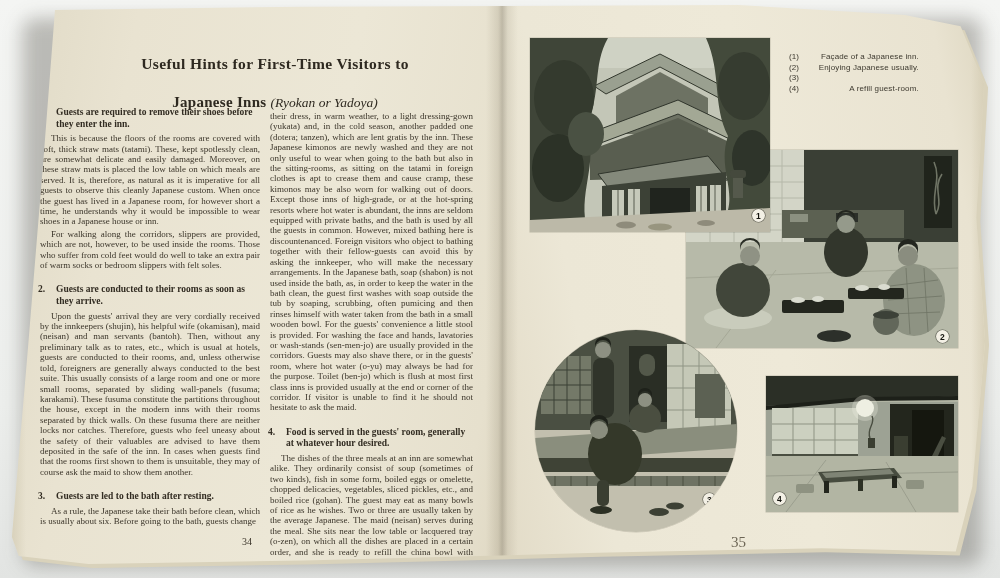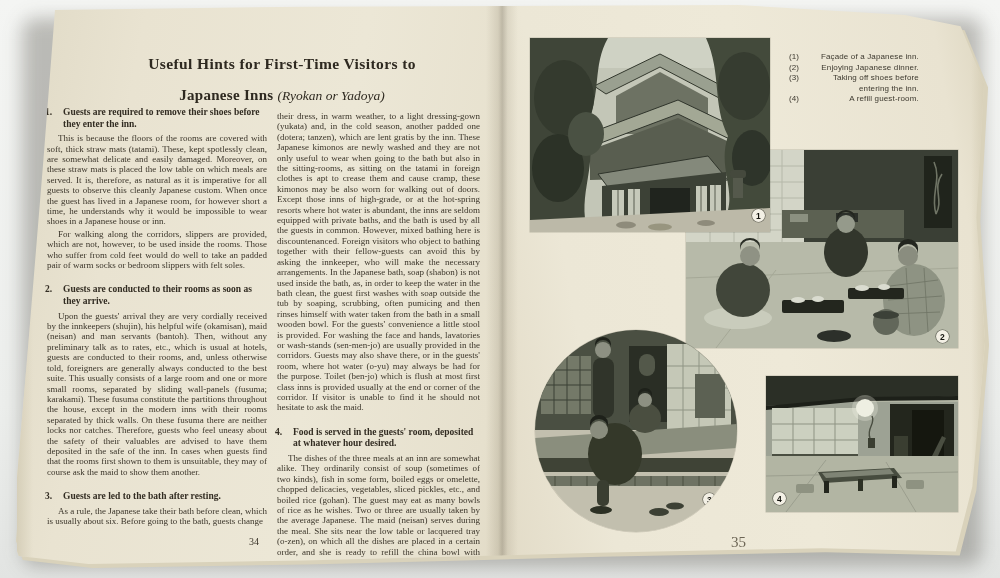--- a/index.html
+++ b/index.html
@@ -7,35 +7,35 @@
     font-family:"Liberation Serif",serif;}
   .scene{position:absolute;inset:0;}
 
   
   .book-shadow{position:absolute;left:22px;top:18px;width:960px;height:548px;
     background:rgba(55,52,42,.30);filter:blur(9px);border-radius:14px;}
   .under-pages{position:absolute;left:14px;top:9px;width:978px;height:560px;background:#d9d2bb;
     clip-path:polygon(4.6% .9%,30% .3%,74.5% 0%,91.5% 1.8%,97.2% 3.8%,99.6% 14%,98.8% 38%,99.7% 60%,98.4% 86%,96.7% 97.6%,83% 97%,60% 97.8%,48% 98.4%,30% 99.2%,8% 99.8%,.9% 98.4%,.2% 95%,1.8% 62%,3.4% 28%);}
   .book{position:absolute;left:10px;top:5px;width:978px;height:560px;
     clip-path:polygon(4.6% .9%,30% .3%,74.5% 0%,91.5% 1.8%,97.2% 3.8%,99.6% 14%,98.8% 38%,99.7% 60%,98.4% 86%,96.7% 97.6%,83% 97%,60% 97.8%,48% 98.4%,30% 99.2%,8% 99.8%,.9% 98.4%,.2% 95%,1.8% 62%,3.4% 28%);}
-  .page-left{position:absolute;left:7px;top:0;width:50.3%;height:100%;overflow:hidden;
+  .page-left{position:absolute;left:0;top:0;width:50.3%;height:100%;overflow:hidden;
     background:linear-gradient(100deg,#e0dac6 0%,#e9e3d1 22%,#ece7d6 60%,#e6e0cd 92%,#dfd8c3 100%);}
   .page-right{position:absolute;left:50.3%;top:0;width:49.7%;height:100%;overflow:hidden;
     background:linear-gradient(260deg,#ddd6c0 0%,#e9e3d1 10%,#eee9d8 45%,#ece7d6 80%,#e2dbc7 100%);}
   .page-left::before{content:"";position:absolute;left:0;top:0;width:3.2%;height:100%;
     background:linear-gradient(90deg,#d6cfb9,rgba(214,207,185,0));}
   .page-right::before{content:"";position:absolute;right:0;top:0;width:3.6%;height:100%;
     background:linear-gradient(270deg,#d5cdb5,rgba(213,205,181,0));}
   .spine{position:absolute;left:48.7%;top:0;width:3.2%;height:100%;
     background:linear-gradient(90deg,rgba(92,82,58,0) 0%,rgba(92,82,58,.14) 38%,rgba(66,58,40,.26) 51%,rgba(92,82,58,.10) 68%,rgba(92,82,58,0) 100%);}
 
   
   .title-block{position:absolute;left:55px;top:50px;width:420px;text-align:center;color:#2e2920;}
   .title-l1{font-size:15.5px;font-weight:700;letter-spacing:.4px;}
-  .title-l2{margin-top:14px;font-size:15px;font-weight:700;letter-spacing:.3px;}
+  .title-l2{margin-top:21px;font-size:15px;font-weight:700;letter-spacing:.3px;}
   .title-paren{font-weight:400;font-style:italic;font-size:13.5px;letter-spacing:0;}
   .col{position:absolute;color:#3b352a;font-size:9px;line-height:10.4px;text-align:justify;}
   .col-1{left:28px;top:102px;width:224px;height:449px;overflow:hidden;}
   .col-2{left:258px;top:104px;width:207px;height:450px;overflow:hidden;}
   .sec-head{display:flex;font-weight:700;font-size:9.5px;line-height:11.6px;color:#322c22;margin:0 0 3px 0;}
   .sec-head.gap{margin-top:14px;}
   .sec-num{flex:none;width:18px;}
   .sec-title{flex:1;text-align:left;}
   .para{margin:2px;text-indent:11px;}
   .para.noindent{text-indent:0;}
@@ -80,21 +80,21 @@
         </div>
       </div>
 
       <div class="col col-1">
         <section>
           <div class="sec-head">
             <span class="sec-num">1.</span>
             <span class="sec-title">Guests are required to remove their shoes before they enter the inn.</span>
           </div>
           <p class="para">This is because the floors of the rooms are covered with soft, thick straw mats (tatami). These, kept spotlessly clean, are somewhat delicate and easily damaged. Moreover, on these straw mats is placed the low table on which meals are served. It is, therefore, as natural as it is imperative for all guests to observe this cleanly Japanese custom. When once the guest has lived in a Japanese room, for however short a time, he understands why it would be impossible to wear shoes in a Japanese house or inn.</p>
-          <p class="para">For walking along the corridors, slippers are provided, which are not, however, to be used inside the rooms. Those who suffer from cold feet would do well to take an padded pair of warm socks or bedroom slippers with felt soles.</p>
+          <p class="para">For walking along the corridors, slippers are provided, which are not, however, to be used inside the rooms. Those who suffer from cold feet would do well to take an extra pair of warm socks or bedroom slippers with felt soles.</p>
         </section>
 
         <section>
           <div class="sec-head gap">
             <span class="sec-num">2.</span>
             <span class="sec-title">Guests are conducted to their rooms as soon as they arrive.</span>
           </div>
           <p class="para">Upon the guests' arrival they are very cordially received by the innkeepers (shujin), his helpful wife (okamisan), maid (neisan) and man servants (bantoh). Then, without any preliminary talk as to rates, etc., which is usual at hotels, guests are conducted to their rooms, and, unless otherwise told, foreigners are generally always conducted to the best suite. This usually consists of a large room and one or more small rooms, separated by sliding wall-panels (fusuma; karakami). These fusuma constitute the partitions throughout the house, except in the modern inns with their rooms separated by thick walls. On these fusuma there are neither locks nor catches. Therefore, guests who feel uneasy about the safety of their valuables are advised to have them deposited in the safe of the inn. In cases when guests find that the rooms first shown to them is unsuitable, they may of course ask the maid to show them another.</p>
         </section>
 
@@ -105,21 +105,21 @@
           </div>
           <p class="para">As a rule, the Japanese take their bath before clean, which is usually about six. Before going to the bath, guests change</p>
         </section>
       </div>
 
       <div class="col col-2">
         <p class="para noindent">their dress, in warm weather, to a light dressing-gown (yukata) and, in the cold season, another padded one (dotera; tanzen), which are lent gratis by the inn. These Japanese kimonos are newly washed and they are not only useful to wear when going to the bath but also in the sitting-rooms, as sitting on the tatami in foreign clothes is apt to crease them and cause cramp, these kimonos may be also worn for walking out of doors. Except those inns of high-grade, or at the hot-spring resorts where hot water is abundant, the inns are seldom equipped with private baths, and the bath is used by all the guests in common. However, mixed bathing here is discountenanced. Foreign visitors who object to bathing together with their fellow-guests can avoid this by asking the innkeeper, who will make the necessary arrangements. In the Japanese bath, soap (shabon) is not used inside the bath, as, in order to keep the water in the bath clean, the guest first washes with soap outside the tub by soaping, scrubbing, often pumicing and then rinses himself with water taken from the bath in a small wooden bowl. For the guests' convenience a little stool is provided. For washing the face and hands, lavatories or wash-stands (sen-men-jo) are usually provided in the corridors. Guests may also shave there, or in the guests' room, where hot water (o-yu) may always be had for the purpose. Toilet (ben-jo) which is flush at most first class inns is provided usually at the end or corner of the corridor. If visitor is unable to find it he should not hesitate to ask the maid.</p>
         <section>
           <div class="sec-head gap">
             <span class="sec-num">4.</span>
-            <span class="sec-title">Food is served in the guests' room, deposited at whatever hour desired.</span>
+            <span class="sec-title">Food is served in the guests' room, generally at whatever hour desired.</span>
           </div>
           <p class="para">The dishes of the three meals at an inn are somewhat alike. They ordinarily consist of soup (sometimes of two kinds), fish in some form, boiled eggs or omelette, chopped delicacies, vegetables, sliced pickles, etc., and boiled rice (gohan). The guest may eat as many bowls of rice as he wishes. Two or three are usually taken by the average Japanese. The maid (neisan) serves during the meal. She sits near the low table or lacquered tray (o-zen), on which all the dishes are placed in a certain order, and she is ready to refill the china bowl with steaming rice from a wooden tub, or to serve her guests in any other way. To foreign guests who prefer</p>
         </section>
       </div>
 
       <div class="pagenum-left">34</div>
     </div>
 
     <div class="page-right">
 
@@ -218,25 +218,24 @@
         <div class="badge b1">1</div>
       </div>
 
       <div class="captions">
         <div class="cap-row">
           <span class="cap-num">(1)</span>
           <span class="cap-text">Façade of a Japanese inn.</span>
         </div>
         <div class="cap-row">
           <span class="cap-num">(2)</span>
-          <span class="cap-text">Enjoying Japanese dinner.</span>
+          <span class="cap-text">Enjoying Japanese usually.</span>
         </div>
         <div class="cap-row">
           <span class="cap-num">(3)</span>
-          <span class="cap-text">Taking off shoes before entering the inn.</span>
         </div>
         <div class="cap-row">
           <span class="cap-num">(4)</span>
           <span class="cap-text">A refill guest-room.</span>
         </div>
       </div>
 
       <div class="photo photo-3">
         <svg viewBox="0 0 202 202">
           <rect width="202" height="202" fill="#c2bfae"></rect>

